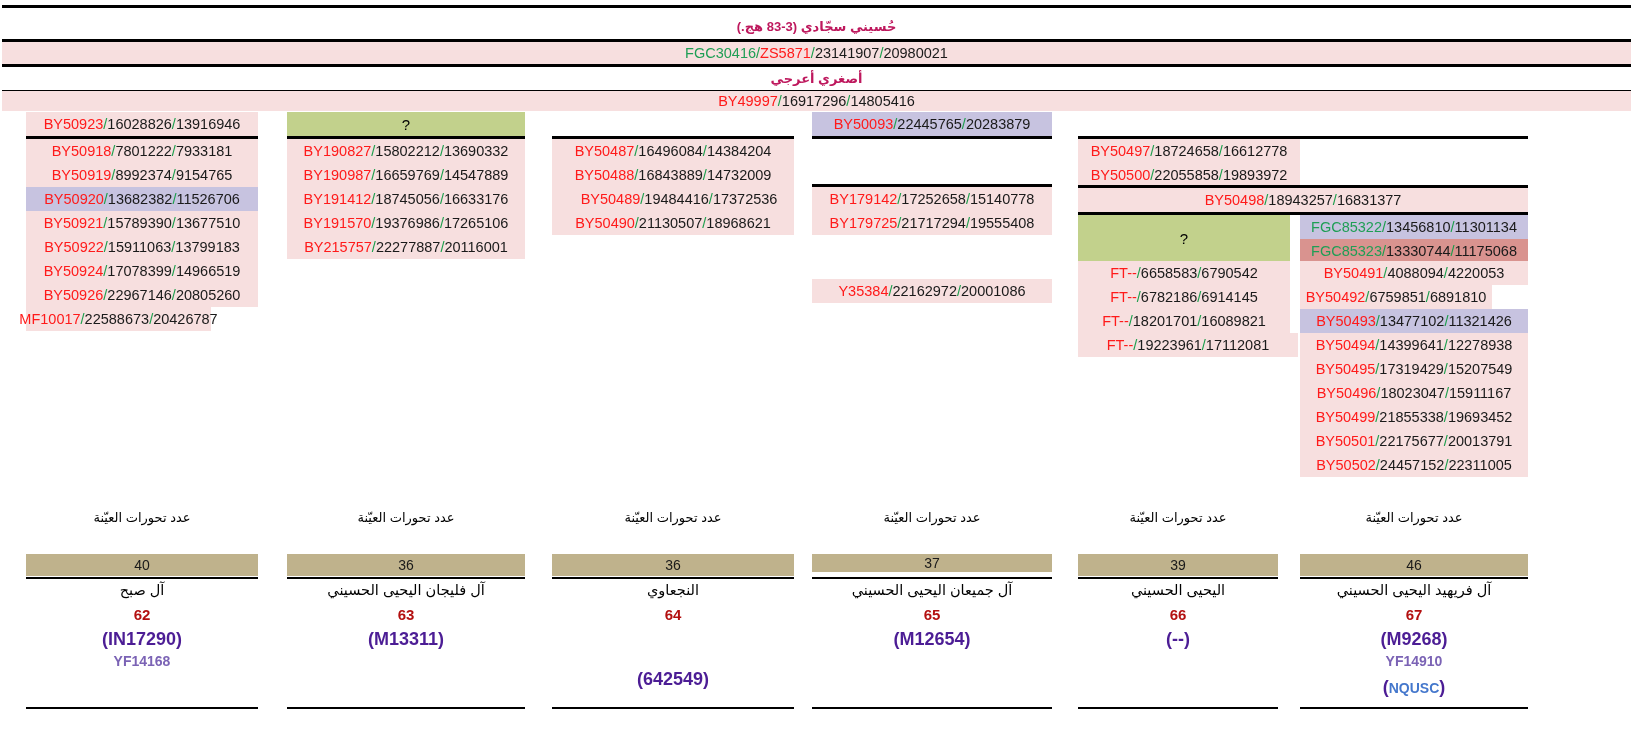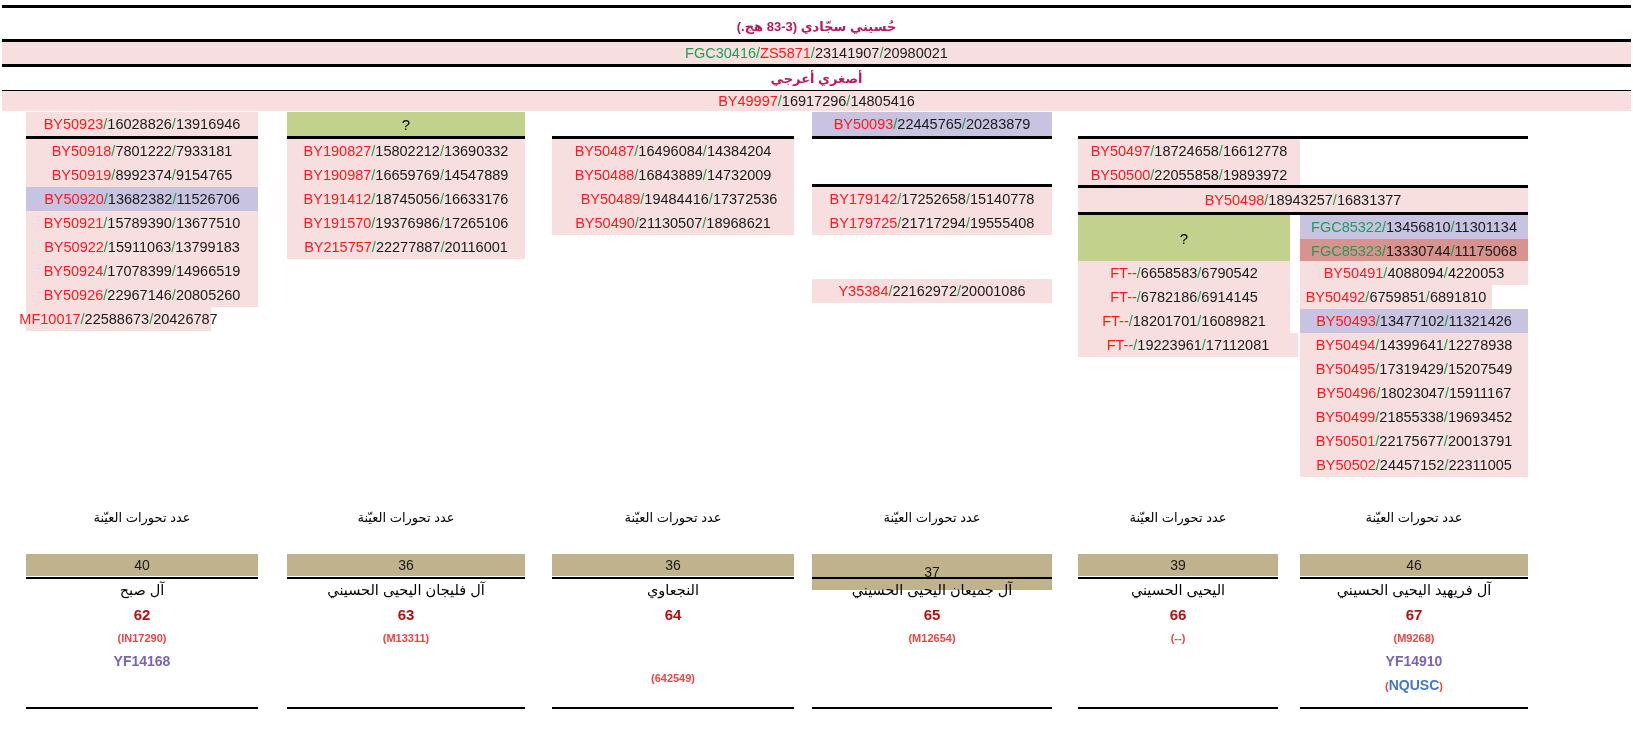--- a/index.html
+++ b/index.html
@@ -51,21 +51,21 @@
     display:flex;align-items:center;justify-content:center;
     font-size:14px;color:#1a1a1a;
   }
   .tanrule{position:absolute;height:2px;background:#000;}
   .cardline{
     position:absolute;text-align:center;white-space:nowrap;
     font-size:14px;
   }
   .ar-name{font-size:14.5px;color:#000;direction:rtl;}
   .num-red{color:#b31010;font-weight:bold;font-size:15px;}
-  .paren{color:#ef4444;font-weight:bold;font-size:11px;}
+  .paren{color:#4c1d95;font-weight:bold;font-size:18px;}
   .yf{color:#7b63b5;font-weight:bold;font-size:14px;}
   .nq{color:#4477cc;font-weight:bold;font-size:14px;}
   .botline{position:absolute;height:2px;background:#000;}
 </style>
 </head>
 <body>
 
 <div class="hdr-rule" style="top:5px;"></div>
 <div class="hdr hdr-title" style="top:13px;height:26px;">حُسيني سجّادي (3-83 هج.)</div>
 <div class="hdr-rule" style="top:39px;"></div>
@@ -231,21 +231,21 @@
     <div class="cardline " style="left: 287px; top: 629px; width: 238px;"><span class="paren">(M13311)</span></div>
     <div class="botline" style="left: 287px; top: 707px; width: 238px;"></div>
     <div class="cnt-label" style="left: 552px; top: 510px; width: 242px;">عدد تحورات العيّنة</div>
     <div class="tanbox" style="left: 552px; top: 554px; width: 242px; height: 22px;">36</div>
     <div class="tanrule" style="left: 552px; top: 577px; width: 242px;"></div>
     <div class="cardline " style="left: 552px; top: 582px; width: 242px;"><span class="ar-name">النجعاوي</span></div>
     <div class="cardline " style="left: 552px; top: 606px; width: 242px;"><span class="num-red">64</span></div>
     <div class="cardline " style="left: 552px; top: 629px; width: 242px; margin-top: 40px;"><span class="paren">(642549)</span></div>
     <div class="botline" style="left: 552px; top: 707px; width: 242px;"></div>
     <div class="cnt-label" style="left: 812px; top: 510px; width: 240px;">عدد تحورات العيّنة</div>
-    <div class="tanbox" style="left: 812px; top: 554px; width: 240px; height: 36px;">37</div>
+    <div class="tanbox" style="left: 812px; top: 554px; width: 240px; height: 18px;">37</div>
     <div class="tanrule" style="left: 812px; top: 577px; width: 240px;"></div>
     <div class="cardline " style="left: 812px; top: 582px; width: 240px;"><span class="ar-name">آل جميعان اليحيى الحسيني</span></div>
     <div class="cardline " style="left: 812px; top: 606px; width: 240px;"><span class="num-red">65</span></div>
     <div class="cardline " style="left: 812px; top: 629px; width: 240px;"><span class="paren">(M12654)</span></div>
     <div class="botline" style="left: 812px; top: 707px; width: 240px;"></div>
     <div class="cnt-label" style="left: 1078px; top: 510px; width: 200px;">عدد تحورات العيّنة</div>
     <div class="tanbox" style="left: 1078px; top: 554px; width: 200px; height: 22px;">39</div>
     <div class="tanrule" style="left: 1078px; top: 577px; width: 200px;"></div>
     <div class="cardline " style="left: 1078px; top: 582px; width: 200px;"><span class="ar-name">اليحيى الحسيني</span></div>
     <div class="cardline " style="left: 1078px; top: 606px; width: 200px;"><span class="num-red">66</span></div>

